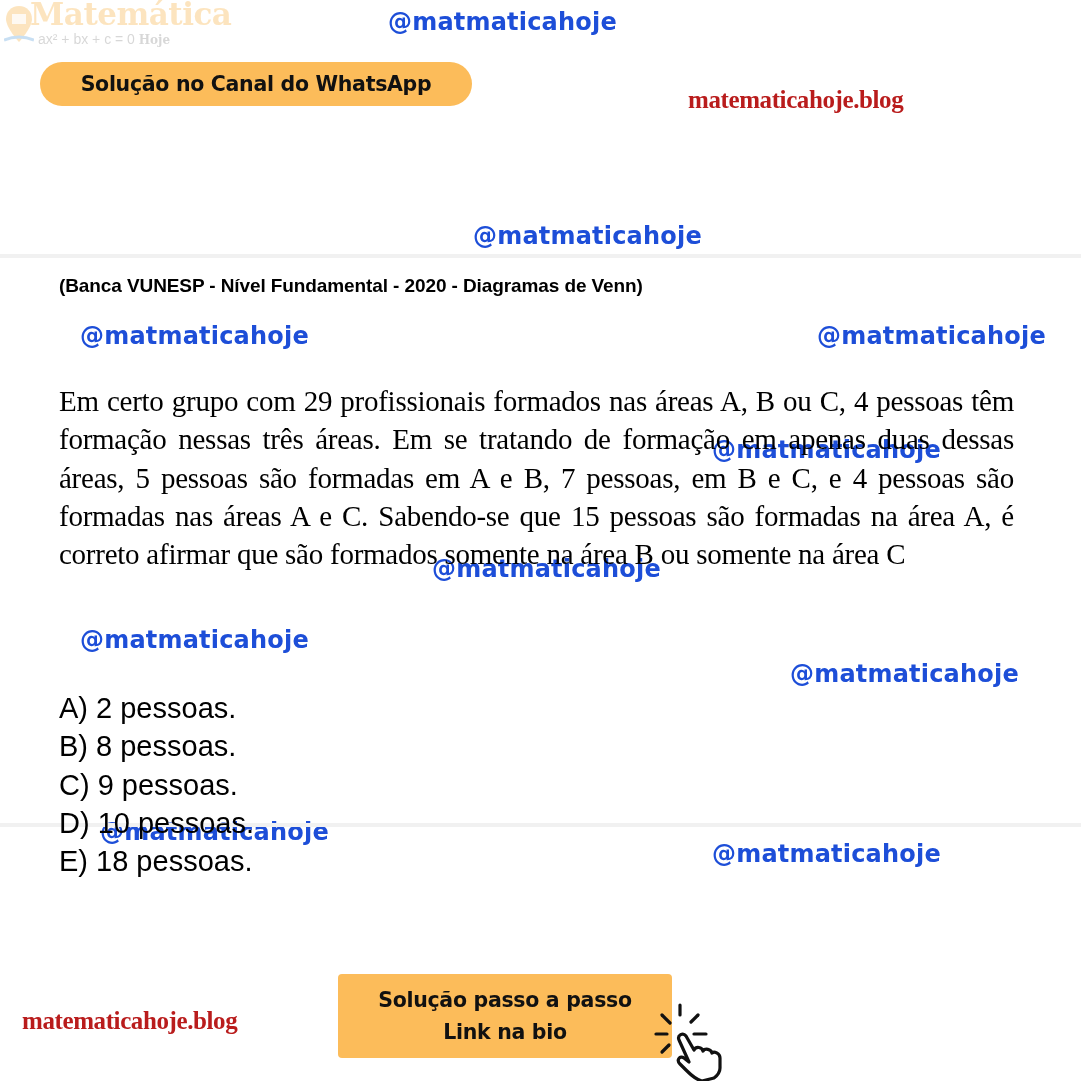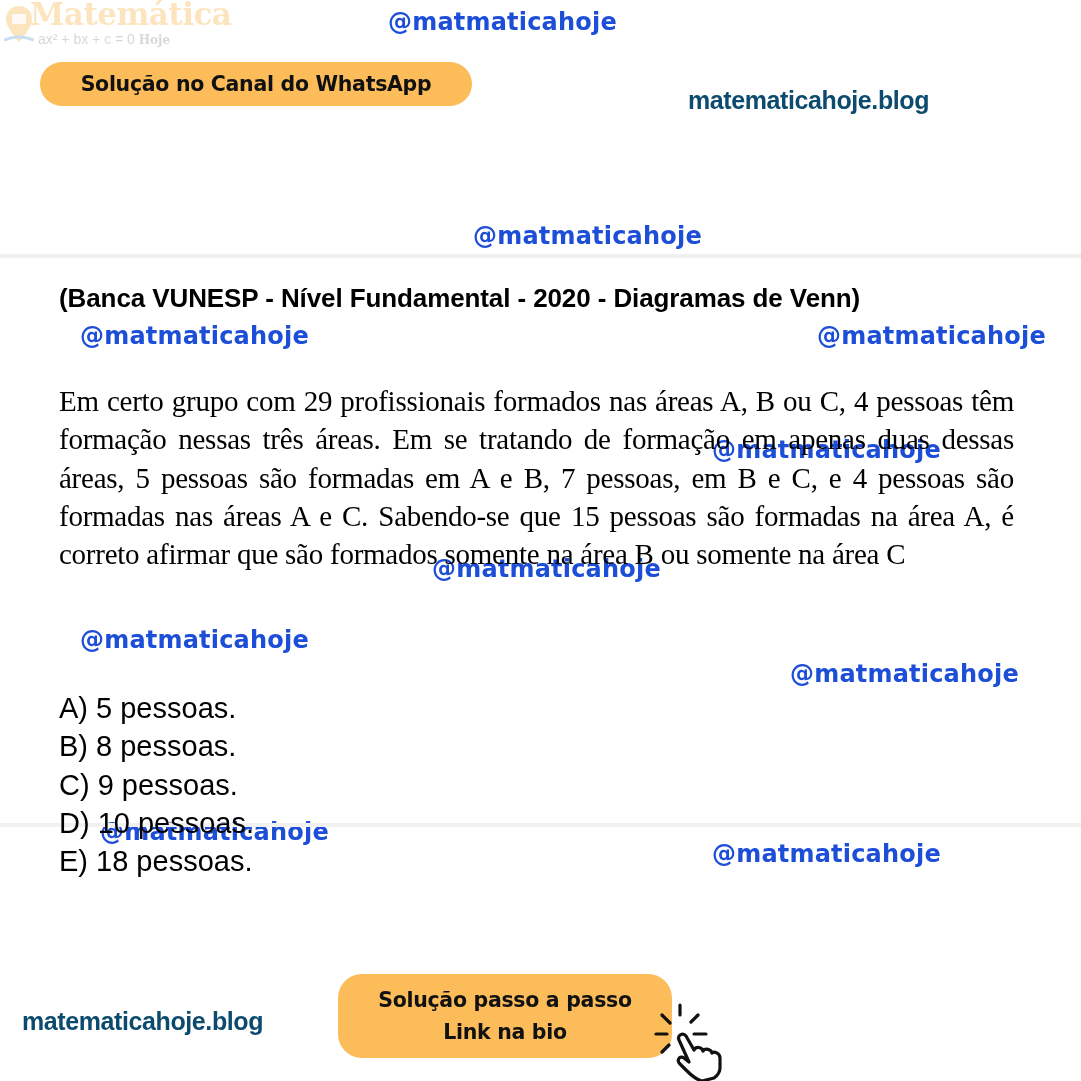--- a/index.html
+++ b/index.html
@@ -25,30 +25,30 @@
       z-index: 0;
     }
     .divider { position: absolute; left: 0; width: 1081px; height: 4px; background: #f1f1f1; z-index: 0; }
     .pill {
       position: absolute; background: #fcbc5a; border-radius: 26px;
       display: flex; align-items: center; justify-content: center;
       color: #111; font-family: "DejaVu Sans", sans-serif; font-weight: bold;
       text-align: right; z-index: 1;
     }
     .pill-top { left: 40px; top: 62px; width: 432px; height: 44px; font-size: 20.5px; letter-spacing: -0.3px; }
-    .pill-bottom { left: 338px; top: 974px; width: 334px; height: 84px; font-size: 20.5px; line-height: 32px; flex-direction: column; border-radius: 24px; letter-spacing: -0.3px; }
+    .pill-bottom { left: 338px; top: 974px; width: 334px; height: 84px; font-size: 20.5px; line-height: 32px; flex-direction: column; border-radius: 4px; letter-spacing: -0.3px; }
     .site {
-      position: absolute; color: #0c4a6e; font-family: Liberation Sans, sans-serif;
+      position: absolute; color: #b91c1c; font-family: Liberation Serif, serif;
       font-weight: bold; font-size: 25px; white-space: nowrap; letter-spacing: -0.4px; z-index: 1;
     }
     .site-top { left: 688px; top: 86px; }
     .site-bottom { left: 22px; top: 1007px; }
     .content { position: absolute; left: 59px; width: 955px; z-index: 1; color: #000; }
     .title {
-      top: 280px; font-weight: bold; font-size: 26px; line-height: 36px; text-align: justify;
+      top: 268px; font-weight: bold; font-size: 19px; line-height: 36px; text-align: justify;
       text-align-last: left; letter-spacing: -0.1px;
     }
     .body-text {
       top: 382px; font-size: 29px; line-height: 38.3px; text-align: justify;
       letter-spacing: -0.25px;
       font-family: Liberation Serif, serif;
     }
     .options { top: 689px; font-size: 29px; line-height: 38.3px; }
     .option { display: block; }
     .hand { left: 646px; top: 1000px; width: 82px; height: 81px; z-index: 2; }
@@ -85,21 +85,21 @@
 
 <div class="pill pill-top">Solução no Canal do WhatsApp</div>
 
 <div class="site site-top">matematicahoje.blog</div>
 
 <div class="content title">(Banca VUNESP - Nível Fundamental - 2020 - Diagramas de Venn)</div>
 
 <div class="content body-text">Em certo grupo com 29 profissionais formados nas áreas A, B ou C, 4 pessoas têm formação nessas três áreas. Em se tratando de formação em apenas duas dessas áreas, 5 pessoas são formadas em A e B, 7 pessoas, em B e C, e 4 pessoas são formadas nas áreas A e C. Sabendo-se que 15 pessoas são formadas na área A, é correto afirmar que são formados somente na área B ou somente na área C</div>
 
 <div class="content options">
-  <span class="option">A) 5 pessoas.</span>
+  <span class="option">A) 2 pessoas.</span>
   <span class="option">B) 8 pessoas.</span>
   <span class="option">C) 9 pessoas.</span>
   <span class="option">D) 10 pessoas.</span>
   <span class="option">E) 18 pessoas.</span>
 </div>
 
 <div class="site site-bottom">matematicahoje.blog</div>
 
 <div class="pill pill-bottom">
   <span>Solução passo a passo</span>

